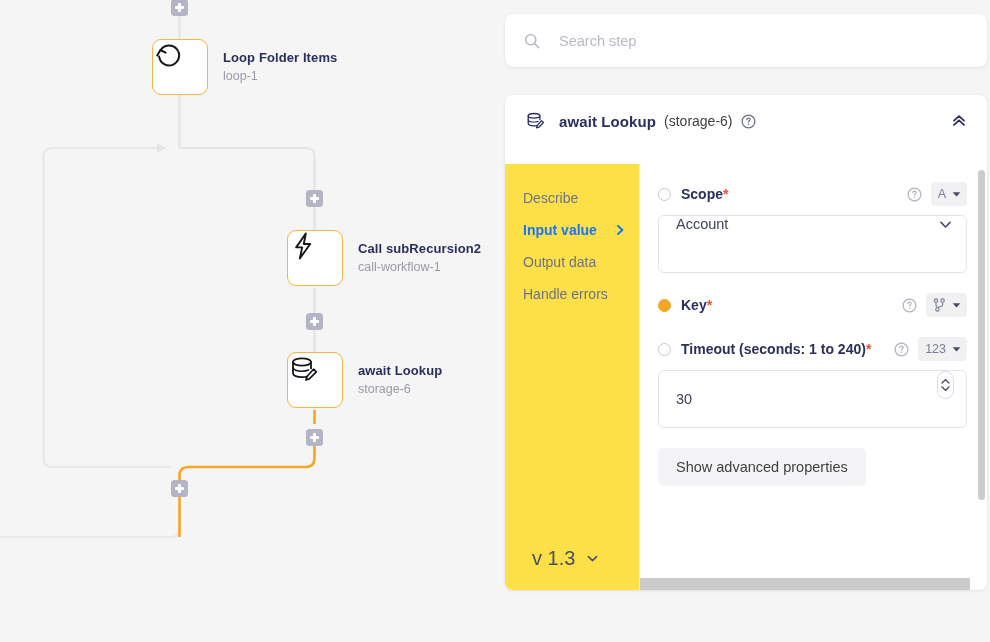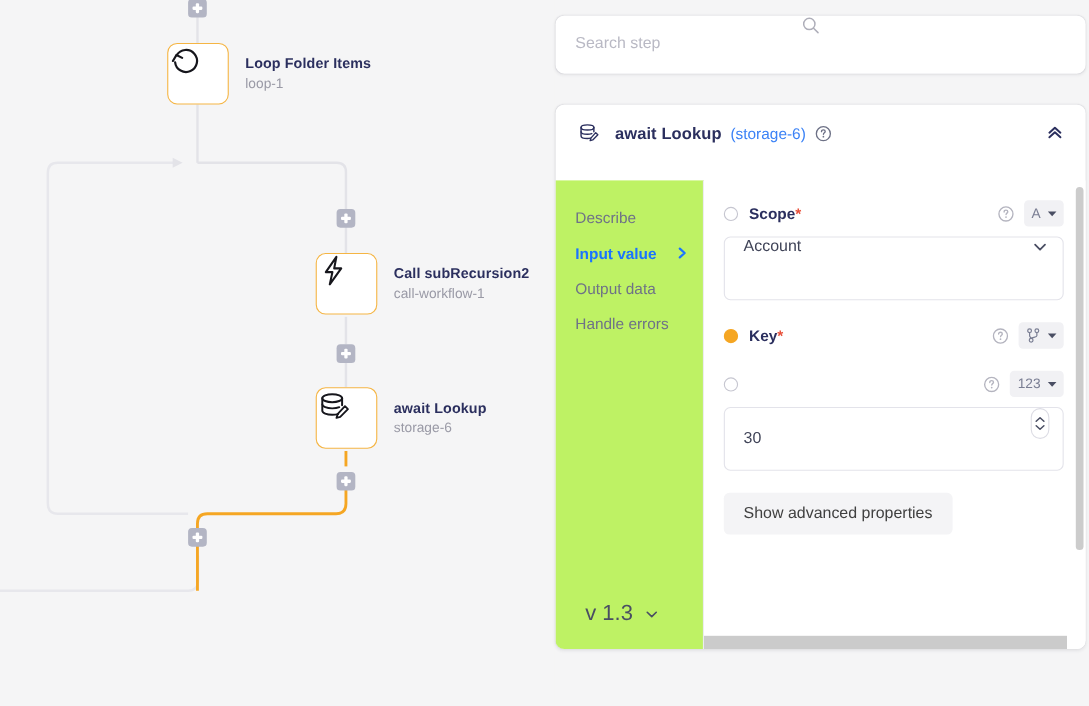--- a/index.html
+++ b/index.html
@@ -76,21 +76,20 @@
     border-radius: 8px;
     box-shadow: 0 1px 3px rgba(40,40,70,.09), 0 0 1px rgba(40,40,70,.10);
   }
 
   
   #search-card {
     position: absolute; left: 1px; top: 14px;
     width: 482px; height: 53px;
     display: flex; align-items: center;
     padding: 0 18px;
-    flex-direction: column;
   }
   .search-icon { width: 18px; height: 18px; flex: 0 0 auto; margin-right: 18px; }
   #search-input {
     border: 0; outline: 0;
     font-family: inherit; font-size: 14.5px;
     color: #3a3a4a;
     background: transparent;
     width: 100%;
     padding: 0;
   }
@@ -107,21 +106,21 @@
     height: 52px;
     display: flex; align-items: center;
     padding: 0 16px 0 20px;
     flex: 0 0 auto;
   }
   .step-icon { width: 22px; height: 22px; flex: 0 0 auto; }
   #step-title {
     font-size: 15px; font-weight: 700; color: #2b2f5e;
     margin-left: 12px; letter-spacing: .1px;
   }
-  #step-id { font-size: 14px; color: #3b82f6; margin-left: 8px; }
+  #step-id { font-size: 14px; color: #404040; margin-left: 8px; }
   .help-icon { width: 15px; height: 15px; margin-left: 8px; flex: 0 0 auto; cursor: pointer; }
   #collapse-btn {
     margin-left: auto; width: 24px; height: 24px;
     display: flex; align-items: center; justify-content: center;
     cursor: pointer;
   }
 
   
   #operation-select {
     margin: 4px 16px 0 16px;
@@ -139,21 +138,21 @@
   
   #step-body {
     display: flex;
     flex: 1 1 auto;
     margin-top: 17px;
     min-height: 0;
   }
   #side-nav {
     width: 135px;
     flex: 0 0 135px;
-    background: #bef264;
+    background: #fde047;
     border-right: 1px solid #ececf0;
     display: flex; flex-direction: column;
     padding-top: 18px;
     position: relative;
   }
   .nav-item {
     padding: 0 0 0 18px;
     height: 32px;
     display: flex; align-items: center;
     font-size: 14px;
@@ -466,20 +465,21 @@
                   <path d="M0.6 1.2 L4.5 5.6 L8.4 1.2 Z" fill="#4a4e63"></path>
                 </svg>
               </span>
             </div>
           </div>
 
           
           <div class="field">
             <div class="field-label-row">
               <span class="radio"></span>
+              <span class="field-label"><span>Timeout (seconds: 1 to 240)</span><span class="req">*</span></span>
               <span class="label-spacer"></span>
               <svg class="help-icon" viewBox="0 0 16 16">
                 <circle cx="8" cy="8" r="6.8" stroke="#b4b4bf" stroke-width="1.3" fill="none"></circle>
                 <path d="M6.2 6.1 C6.2 4.9 7.0 4.3 8.0 4.3 C9.1 4.3 9.8 5.0 9.8 5.9 C9.8 7.2 8.1 7.2 8.1 8.6" stroke="#b4b4bf" stroke-width="1.3" fill="none" stroke-linecap="round"></path>
                 <circle cx="8.05" cy="11" r="0.85" fill="#b4b4bf"></circle>
               </svg>
               <span class="type-badge">
                 <span class="badge-txt">123</span>
                 <svg class="caret" width="9" height="7" viewBox="0 0 9 7">
                   <path d="M0.6 1.2 L4.5 5.6 L8.4 1.2 Z" fill="#4a4e63"></path>

